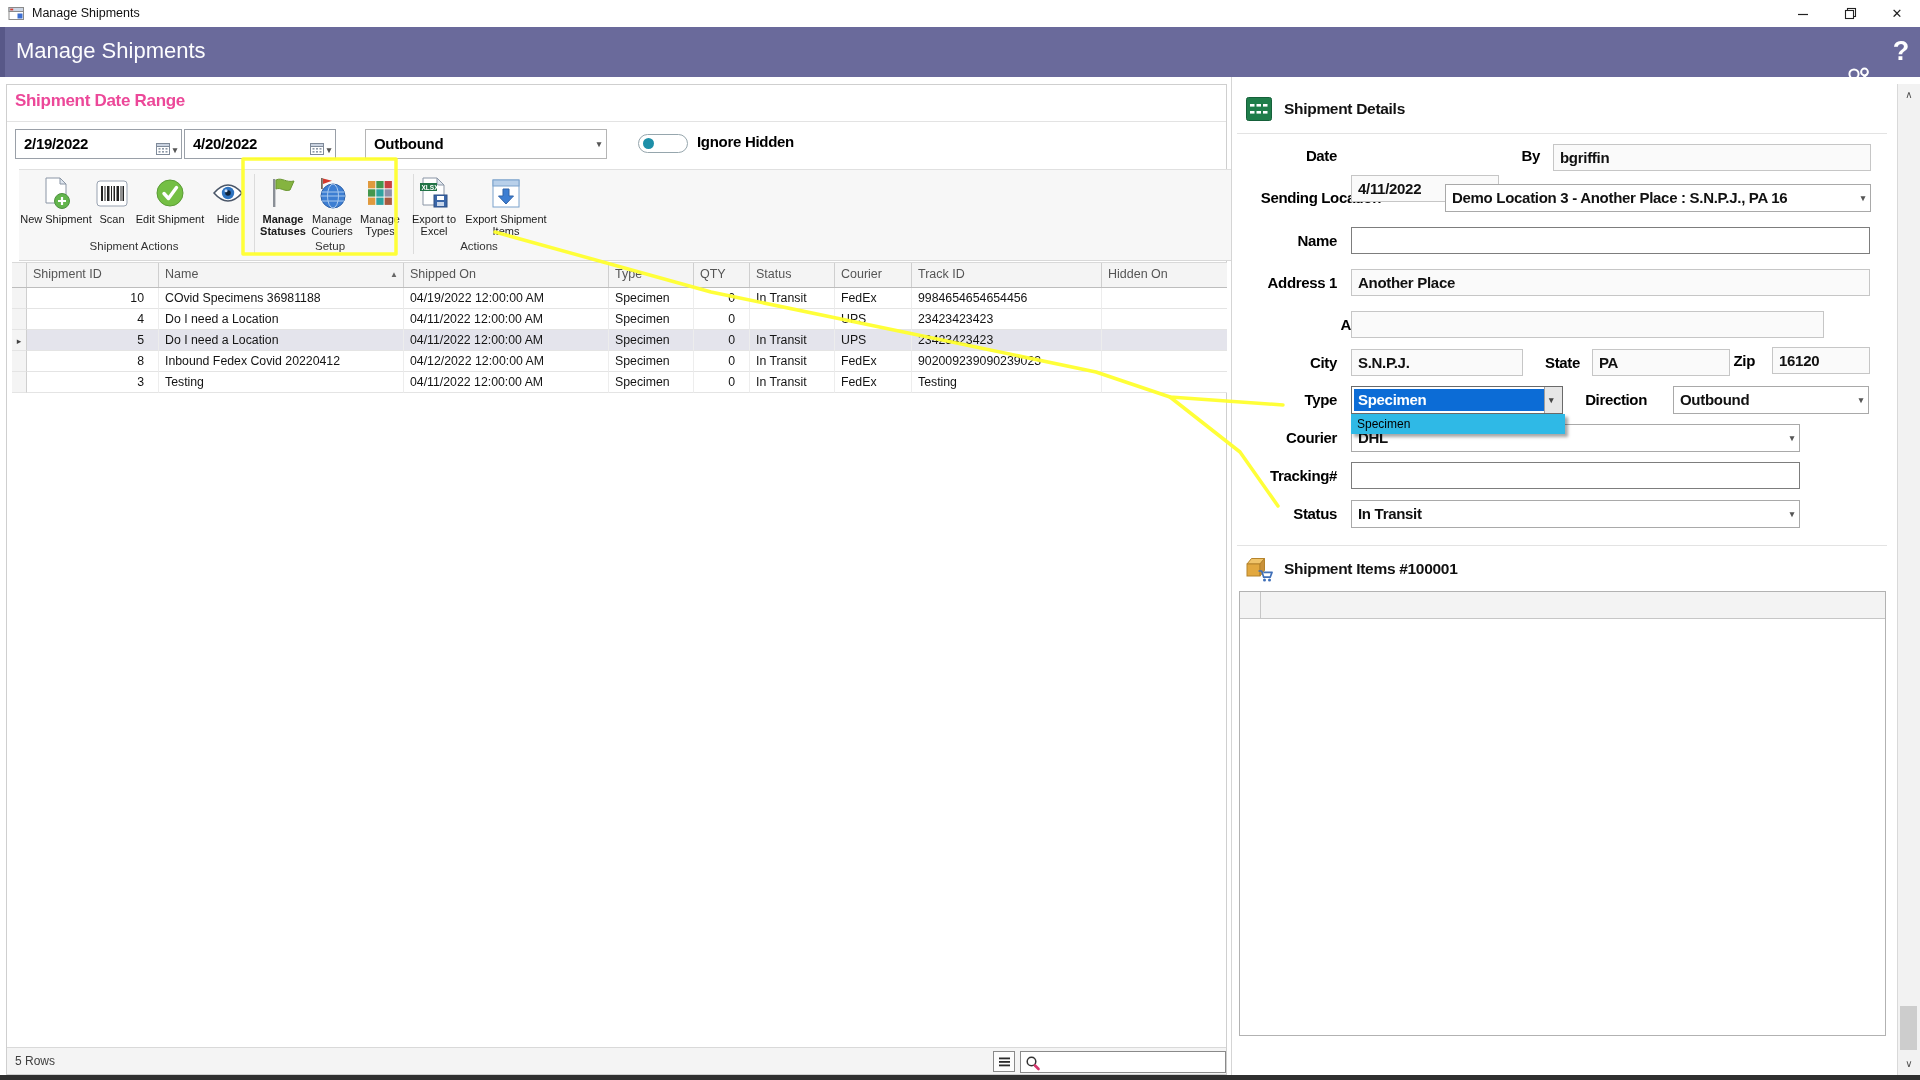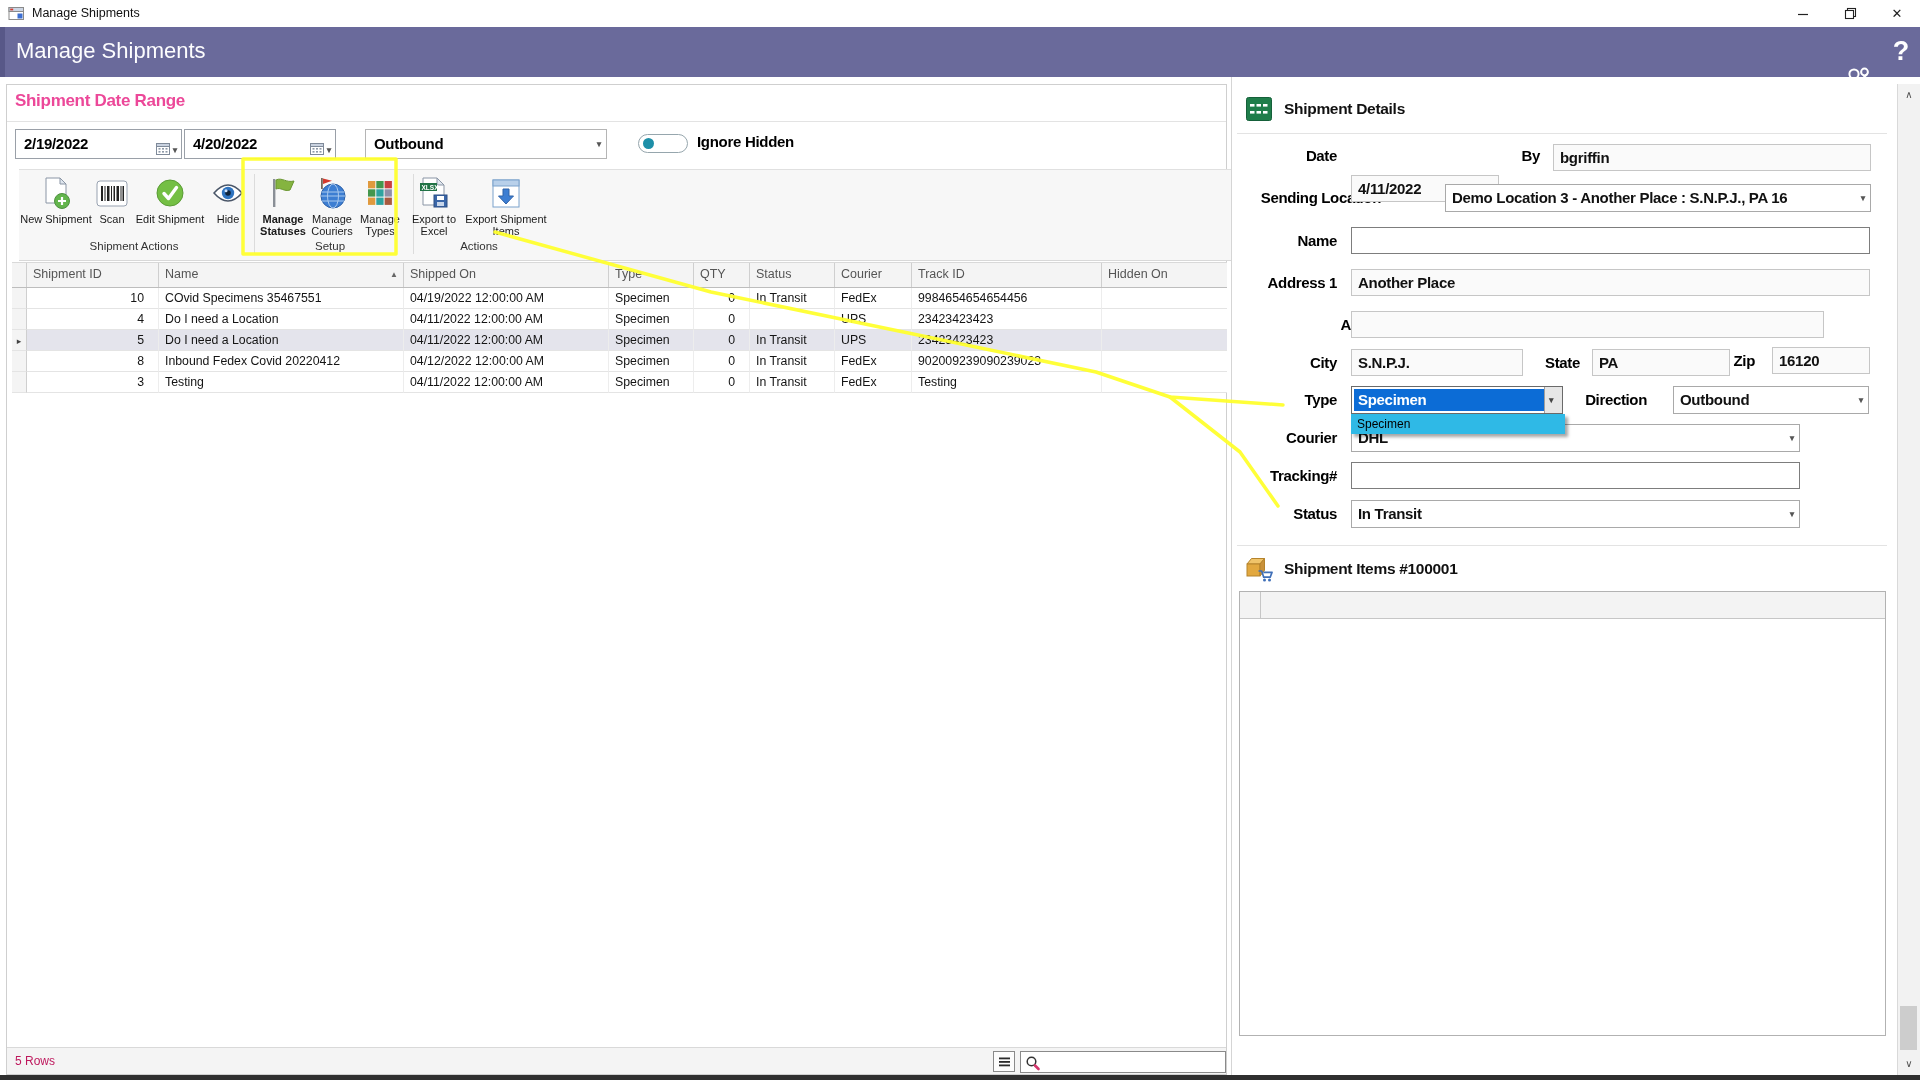--- a/index.html
+++ b/index.html
@@ -48,21 +48,21 @@
   .grow.sel{background:#e4e4ec;}
   .gc{box-sizing:border-box;border-right:1px solid #ededed;border-bottom:1px solid #e4e4e4;font-size:12.3px;color:#141414;line-height:20px;padding-left:6px;overflow:hidden;white-space:nowrap;}
   .c0{width:15px;padding-left:0;text-align:center;background:#f4f4f4;border-right:1px solid #cfcfcf;}
   .c1{width:132px;}.c2{width:245px;}.c3{width:205px;}.c4{width:85px;}.c5{width:56px;}
   .c6{width:85px;}.c7{width:77px;}.c8{width:190px;}.c9{width:125px;border-right:none;}
   .num{text-align:right;padding-right:14px;}
   .sortarrow{position:absolute;right:5px;top:0;font-size:8px;color:#666;}
   .rowmarker{font-size:9px;color:#444;}
   
   #statusbar{position:absolute;left:0;top:962px;width:1219px;height:27px;background:#f4f4f4;border-top:1px solid #d9d9d9;box-sizing:border-box;}
-  #rowcount{position:absolute;left:8px;top:6px;font-size:12px;color:#be185d;}
+  #rowcount{position:absolute;left:8px;top:6px;font-size:12px;color:#404040;}
   #menu-btn{position:absolute;left:986px;top:3px;width:22px;height:21px;background:#fcfcfc;border:1px solid #8a8a8a;box-sizing:border-box;display:flex;align-items:center;justify-content:center;}
   #searchbox{position:absolute;left:1013px;top:3px;width:206px;height:22px;background:#fff;border:1px solid #8a8a8a;box-sizing:border-box;}
   
   #divider{position:absolute;left:1231px;top:77px;width:1px;height:998px;background:#d5d5d5;}
   #rightpanel{position:absolute;left:1232px;top:77px;width:664px;height:998px;background:#fff;}
   .rlabel{position:absolute;width:120px;text-align:right;font-weight:bold;font-size:15px;letter-spacing:-0.35px;color:#000;white-space:nowrap;}
   .grphead{position:absolute;font-size:15.5px;font-weight:bold;letter-spacing:-0.3px;color:#111;}
   #type-combo .hl{position:absolute;left:2px;top:2px;bottom:2px;right:18px;background:#0c6cd6;color:#fff;line-height:22px;padding-left:4px;overflow:hidden;}
   .cbtn{position:absolute;right:0;top:0;bottom:0;width:17px;background:#e6e6e6;border-left:1px solid #9f9f9f;}
   .cbtn span{position:absolute;left:4px;top:50%;transform:translateY(-50%);font-size:9px;color:#444;}
@@ -304,21 +304,21 @@
       <div class="ghc c5">QTY</div>
       <div class="ghc c6">Status</div>
       <div class="ghc c7">Courier</div>
       <div class="ghc c8">Track ID</div>
       <div class="ghc c9">Hidden On</div>
     </div>
 
     <div class="grow">
       <div class="gc c0"></div>
       <div class="gc c1 num">10</div>
-      <div class="gc c2">COvid Specimens 35467551</div>
+      <div class="gc c2">COvid Specimens 36981188</div>
       <div class="gc c3">04/19/2022 12:00:00 AM</div>
       <div class="gc c4">Specimen</div>
       <div class="gc c5 num">0</div>
       <div class="gc c6">In Transit</div>
       <div class="gc c7">FedEx</div>
       <div class="gc c8">9984654654654456</div>
       <div class="gc c9"></div>
     </div>
     <div class="grow">
       <div class="gc c0"></div>

